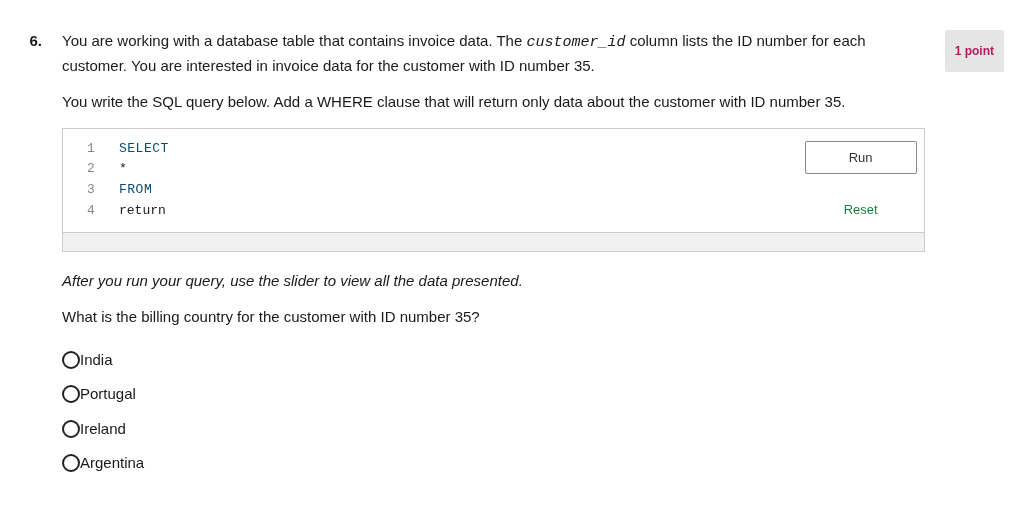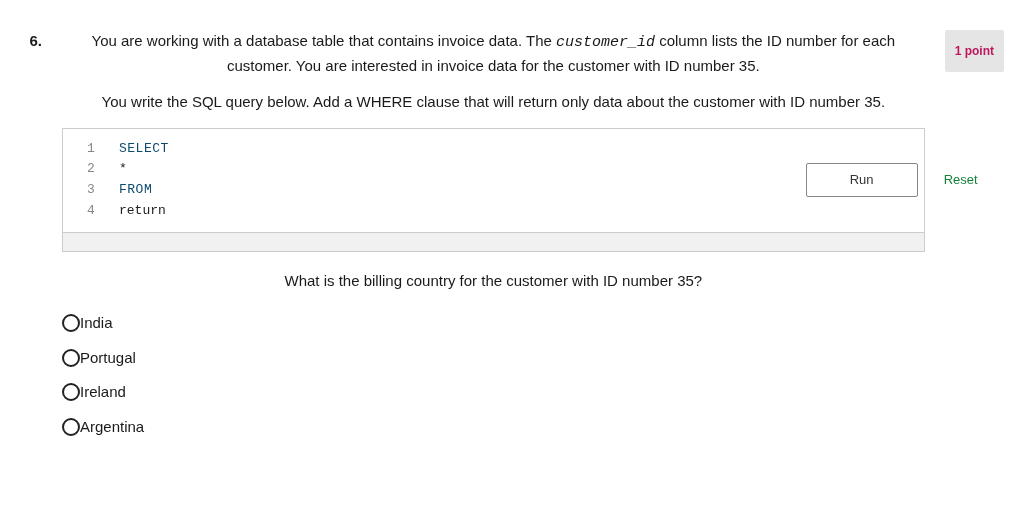--- a/index.html
+++ b/index.html
@@ -29,21 +29,20 @@
     background: #e5e5e5;
     font-size: 12px;
     font-weight: 700;
     padding: 12px 10px;
     border-radius: 2px;
     color: #be185d;
     white-space: nowrap;
   }
   .qtext {
     margin-bottom: 14px;
-    text-align: center;
   }
   .qtext .mono { font-family: "Courier New", monospace; font-style: italic; }
   .code-area {
     display: flex;
     align-items: stretch;
     border: 1px solid #ccc;
     margin: 14px 0 0 0;
   }
   .editor-pane {
     flex: 1;
@@ -60,22 +59,23 @@
   .gutter {
     width: 56px;
     text-align: center;
     color: #888;
   }
   .tok-kw { color: #0c4a6e; letter-spacing: 0.5px; }
   .tok-id { color: #222; }
   .btn-pane {
     width: 110px;
     display: flex;
+    flex-direction: column;
     align-items: center;
-    justify-content: space-between;
+    justify-content: center;
     gap: 26px;
     padding: 10px 8px;
   }
   .run-btn {
     border: 1px solid #888;
     background: #fff;
     font-size: 13px;
     color: #333;
     padding: 6px 20px;
     border-radius: 2px;
@@ -150,20 +150,21 @@
           <span class="tok-id">return</span>
         </div>
       </div>
       <div class="btn-pane">
         <div class="run-btn">Run</div>
         <div class="reset-link">Reset</div>
       </div>
     </div>
     <div class="scroll-strip"></div>
 
+    <div class="instruction-italic">After you run your query, use the slider to view all the data presented.</div>
 
     <div class="qtext">What is the billing country for the customer with ID number 35?</div>
 
     <div class="options">
       <div class="option">
         <span class="radio"></span>
         <span>India</span>
       </div>
       <div class="option">
         <span class="radio"></span>

